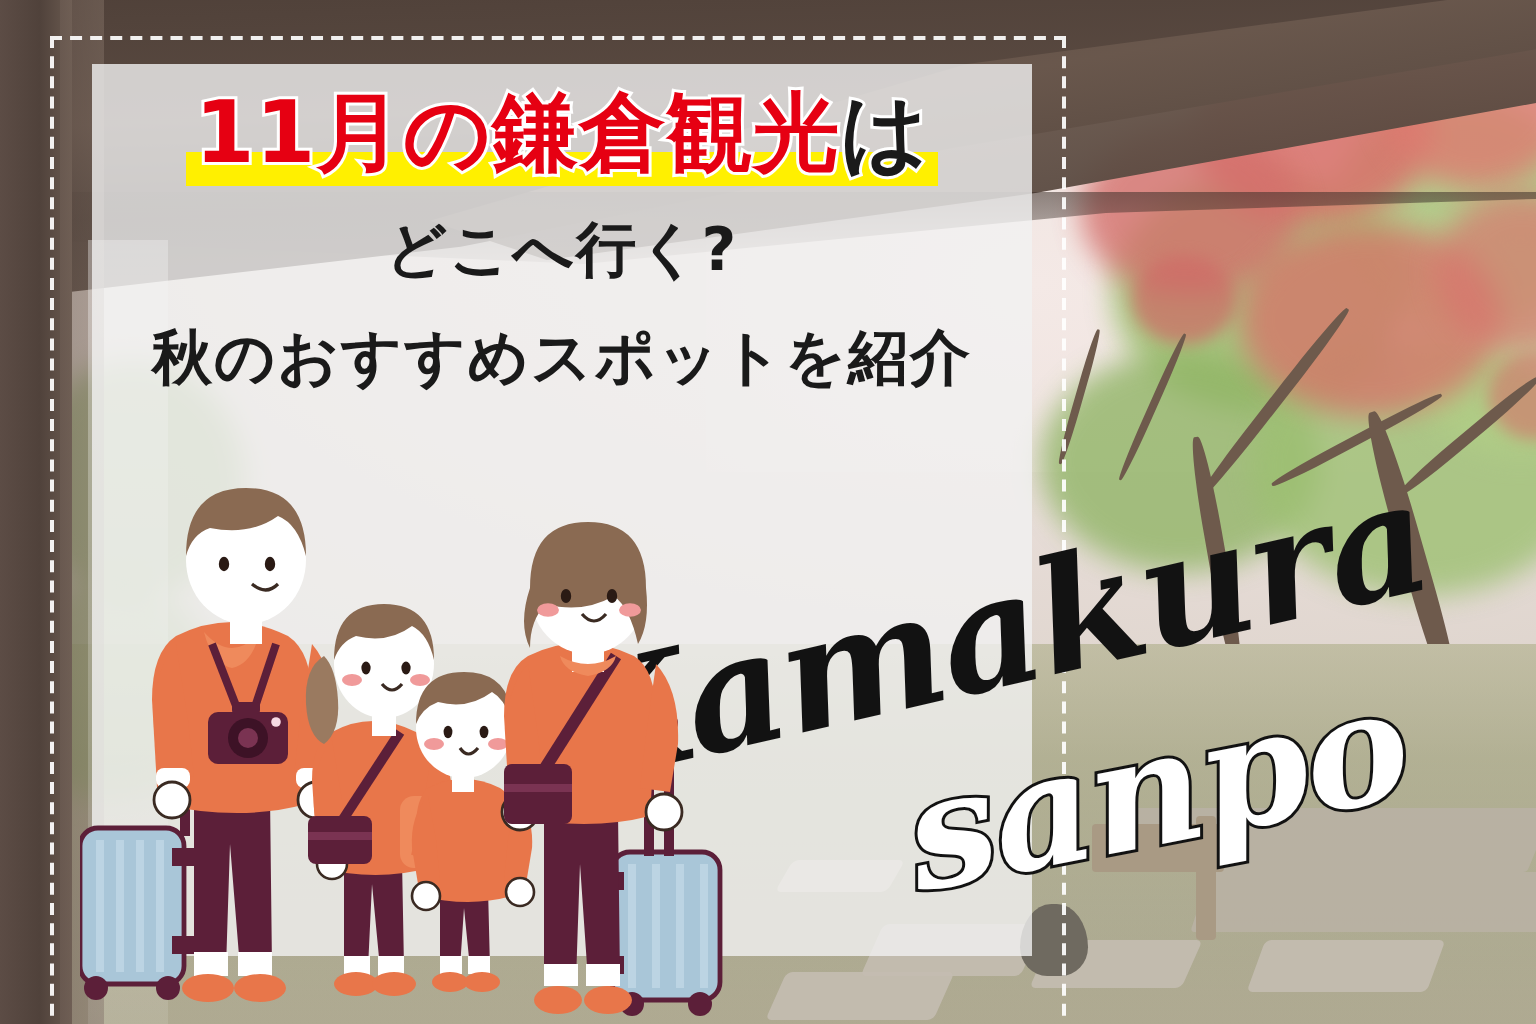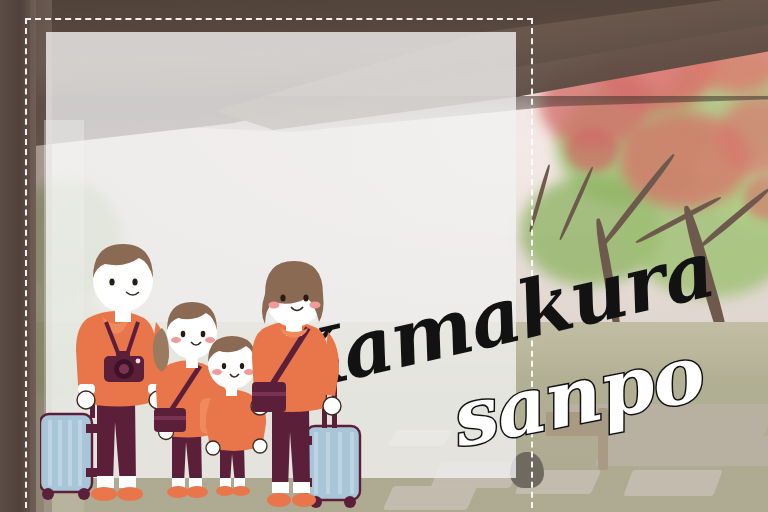--- a/index.html
+++ b/index.html
@@ -155,20 +155,27 @@
 
     <div class="pillar"></div>
     <div class="pillar2"></div>
     <div class="lightcol"></div>
   </div>
 
   <div class="panel"></div>
 
   <div class="dashed"></div>
 
+  <div class="headline">
+    <div class="line1">
+      <span class="hl"></span><span class="t1">11月の鎌倉観光</span><span class="t1b">は</span>
+    </div>
+    <div class="line2">どこへ行く?</div>
+    <div class="line3">秋のおすすめスポットを紹介</div>
+  </div>
 
   <div class="script scriptTop">
     <span class="sDark">Kamakura</span>
   </div>
   <div class="script scriptBot">
     <span class="sLight">sanpo</span>
   </div>
 
   <svg class="fam" viewBox="0 0 330 290">
     <defs>

